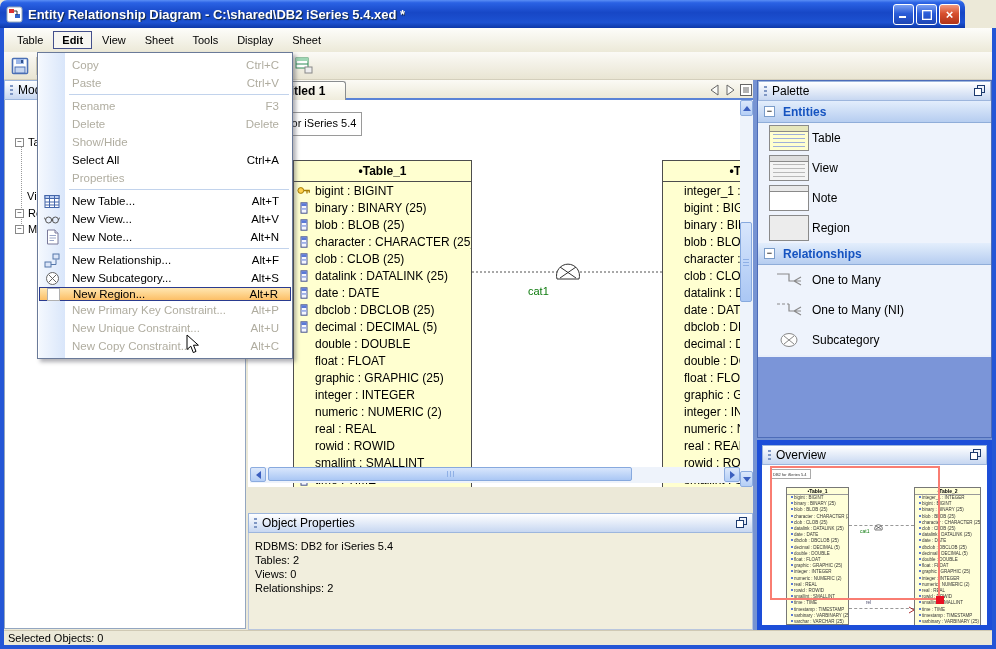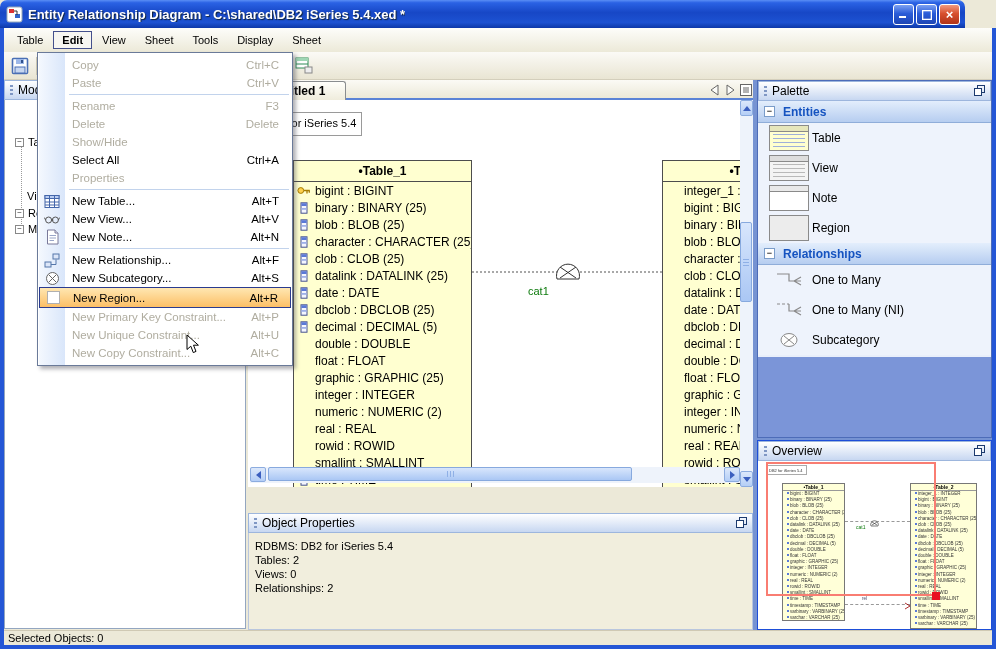--- a/index.html
+++ b/index.html
@@ -94,21 +94,21 @@
   .thumb.table{background:#ffffcf;}
   .thumb.table::before,.thumb.view::before,.thumb.note::before{content:"";position:absolute;left:0;right:0;top:0;height:5px;border-bottom:1px solid #8a8a8a;}
   .thumb.table::before{background:#e6e6bb;}
   .thumb.view::before{background:#ddd;}
   .thumb.view{background:#f4f4f4;}
   .thumb.table i{background:repeating-linear-gradient(180deg,#9fb0da 0 1px,transparent 1px 4px);}
   .thumb.view i{background:repeating-linear-gradient(180deg,#b9b9b9 0 1px,transparent 1px 4px);}
   .thumb.note::before{background:#e9e9e9;}
   .thumb.region{background:#ececec;}
 
-  #overview{position:absolute;left:4px;top:360px;width:235px;height:190px;background:#fff;border:1px solid #1d4ed8;}
+  #overview{position:absolute;left:4px;top:360px;width:235px;height:190px;background:#fff;border:5px solid #1d4ed8;}
   #ov-canvas{position:absolute;left:0;top:20px;right:0;bottom:0;background:#fff;overflow:hidden;}
   .mini-ent{position:absolute;background:#ffffd8;border:1px solid #777;overflow:hidden;}
   .mini-title{font-size:5px;font-weight:bold;text-align:center;border-bottom:1px solid #999;height:7px;line-height:7px;}
   .mini-row{font-size:4.5px;line-height:6.2px;white-space:nowrap;color:#333;padding-left:4px;}
   .mini-row::before{content:"";display:inline-block;width:2px;height:2px;background:#5a79d6;margin:0 1px 1px 0;}
   .mini-note{position:absolute;left:9px;top:4px;width:40px;height:10px;border:1px solid #aaa;background:#fff;
     font-size:4px;line-height:9px;padding-left:1px;white-space:nowrap;overflow:hidden;color:#333;}
   .mini-rel{position:absolute;border-top:1px dashed #999;}
   .mini-label{position:absolute;font-size:5px;color:var(--label-green);}
   .mini-label.alt{color:#446;font-size:4.5px;}
@@ -122,21 +122,21 @@
   
   #edit-menu{position:absolute;left:37px;top:52px;width:256px;background:#fff;border:1px solid #6a7a99;
     box-shadow:3px 3px 4px rgba(80,80,90,.45);z-index:100;padding:3px 1px;}
   #edit-menu::before{content:"";position:absolute;left:1px;top:0;bottom:0;width:26px;
     background:linear-gradient(90deg,#f4f8fe,#d9e6fa);}
   .mi{position:relative;height:18px;display:flex;align-items:center;font-size:11.5px;}
   .mi .mi-ic{width:26px;flex:0 0 26px;display:flex;align-items:center;justify-content:center;z-index:1;}
   .mi .mi-lb{padding-left:7px;z-index:1;}
   .mi .mi-sc{margin-left:auto;padding-right:12px;z-index:1;}
   .mi.disabled{color:#b0ada0;}
-  .mi.hl{background:linear-gradient(180deg,#ffe7b2,#fcbf66);border:1px solid #2a3b8f;height:21px;}
+  .mi.hl{background:linear-gradient(180deg,#ffe7b2,#fcbf66);border:1px solid #2a3b8f;height:14px;}
   .msep{height:1px;background:#c2d3ec;margin:2px 2px 2px 30px;}
 
   #cursor{position:absolute;left:186px;top:334px;z-index:200;}
 </style>
 </head>
 <body>
 
 <div id="win">
 
   <div class="titlebar">

